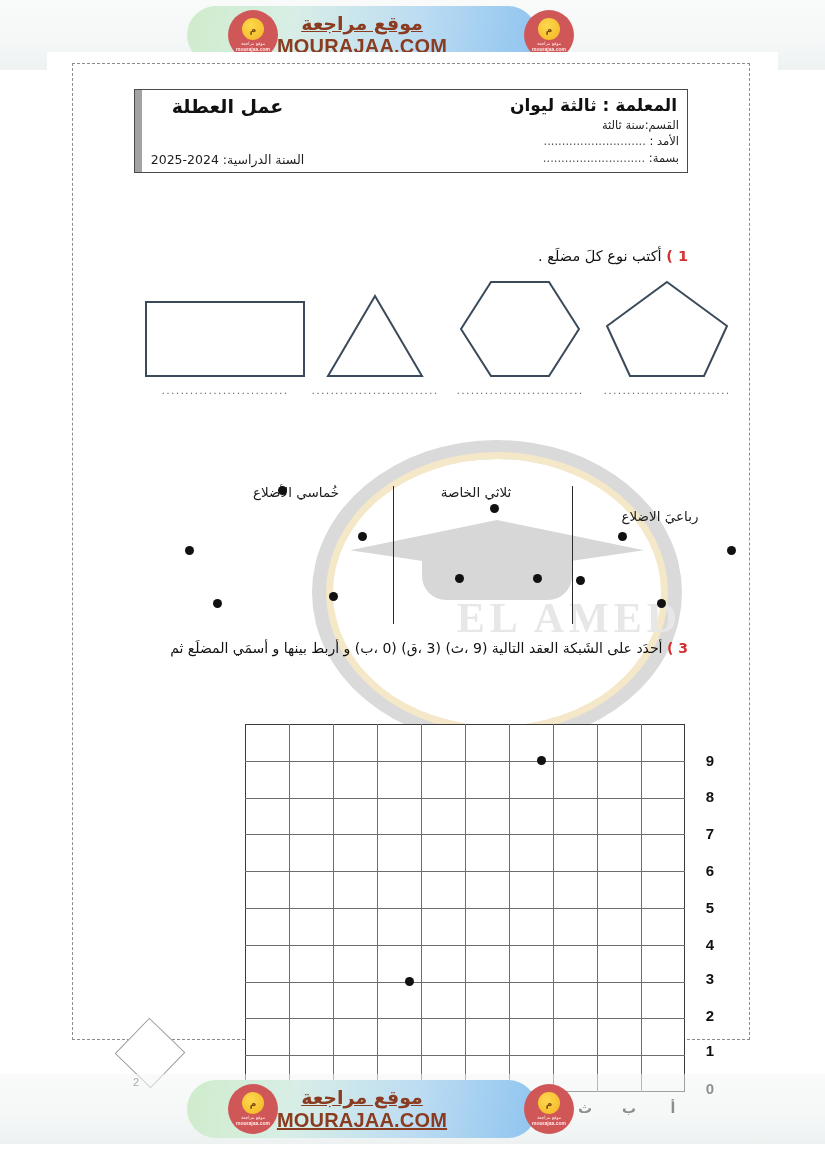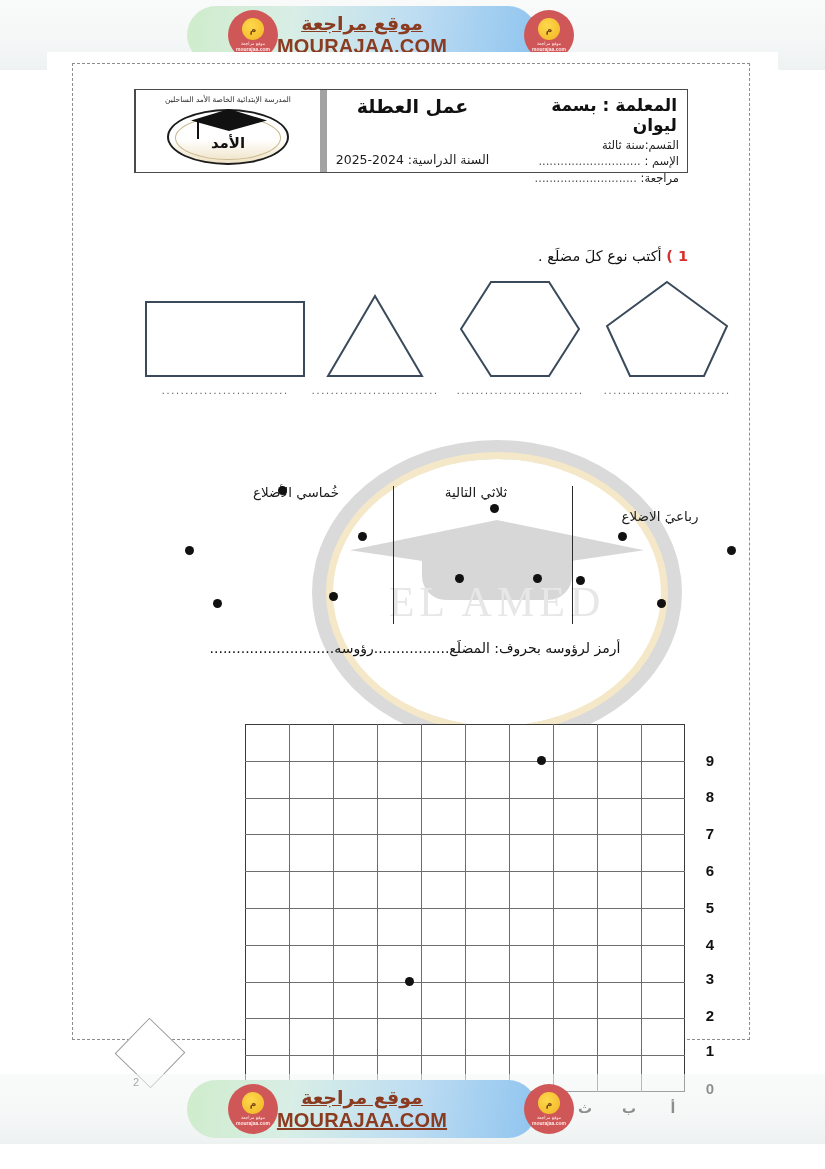--- a/index.html
+++ b/index.html
@@ -172,22 +172,22 @@
   }
   .wm-cap{
     position:absolute;left:38px;top:80px;width:294px;height:52px;background:#cfcfcf;
     clip-path:polygon(50% 0,100% 58%,50% 100%,0 58%);
   }
   .wm-cap-base{
     position:absolute;left:110px;top:112px;width:150px;height:48px;background:#cfcfcf;
     border-bottom-left-radius:24px;border-bottom-right-radius:24px;
   }
   .wm-text{
-    position:absolute;left:0;top:138px;width:370px;text-align:center;
-    font-size:42px;font-weight:normal;color:#e2e2e2;letter-spacing:5px;
+    position:absolute;left:0;top:154px;width:370px;text-align:right;
+    font-size:42px;font-weight:bold;color:#e2e2e2;letter-spacing:5px;
     font-family:"Liberation Serif",serif;
   }
   .wm-text2{
     position:absolute;left:0;top:196px;width:370px;text-align:center;
     font-size:20px;color:#e8e8e8;letter-spacing:6px;
     font-family:"Liberation Serif",serif;
   }
 </style>
 </head>
 <body>
@@ -223,47 +223,37 @@
     <div class="wm-ring"></div>
     <div class="wm-ring2"></div>
     <div class="wm-cap"></div>
     <div class="wm-cap-base"></div>
     <div class="wm-text">EL AMED</div>
   </div>
 
   <div class="hdr">
 
     <div class="hdr-cell teacher">
-      <div class="teacher-name">المعلمة : بسمة ليوان</div>
+      <div class="teacher-name">المعلمة : ثالثة ليوان</div>
       <div class="teacher-line">القسم:سنة ثالثة</div>
       <div class="teacher-line">
-        <span>الإسم :</span>
+        <span>الأمد :</span>
         <span class="dots-fill">............................</span>
       </div>
       <div class="teacher-line">
-        <span>مراجعة:</span>
+        <span>بسمة:</span>
         <span class="dots-fill">............................</span>
       </div>
     </div>
 
     <div class="hdr-cell mid">
       <div class="title-main">عمل العطلة</div>
       <div class="title-year">السنة الدراسية: 2024-2025</div>
     </div>
 
-    <div class="hdr-cell logo">
-      <div class="school-name">المدرسة الإبتدائية الخاصة الأمد الساحلين</div>
-      <div class="school-logo">
-        <div class="cap-oval">
-          <div class="cap-shape"></div>
-          <div class="cap-tassel"></div>
-          <div class="cap-word">الأمد</div>
-        </div>
-      </div>
-    </div>
 
   </div>
 
   <div class="ex q1">
     <span class="ex-num">1 )</span>
     <span>أكتب  نوع كلَ مضلَع .</span>
   </div>
 
   <div class="shapes-row">
 
@@ -294,21 +284,21 @@
       </svg>
       <div class="answer-dots" style="width:166px;">...........................</div>
     </div>
 
   </div>
 
 
   <div class="q2area">
 
     <div class="col-label" style="right:2px;margin-top:24px;">رباعيَ الاضلاع</div>
-    <div class="col-label" style="right:186px;">ثلاثي التالية</div>
+    <div class="col-label" style="right:186px;">ثلاثي الخاصة</div>
     <div class="col-label" style="right:366px;">خُماسي الأضلاع</div>
 
     <div class="vdiv" style="right:169px;"></div>
     <div class="vdiv" style="right:348px;"></div>
 
     <div class="pdot" style="right:6px;top:62px;"></div>
     <div class="pdot" style="right:115px;top:48px;"></div>
     <div class="pdot" style="right:76px;top:115px;"></div>
     <div class="pdot" style="right:157px;top:92px;"></div>
 
@@ -318,21 +308,24 @@
 
     <div class="pdot" style="right:375px;top:48px;"></div>
     <div class="pdot" style="right:455px;top:2px;"></div>
     <div class="pdot" style="right:548px;top:62px;"></div>
     <div class="pdot" style="right:404px;top:108px;"></div>
     <div class="pdot" style="right:520px;top:115px;"></div>
 
   </div>
 
   <div class="ex q3">
-    <div style="text-align:center;">أرمز لرؤوسه بحروف: المضلَع.................رؤوسه............................</div>
+    <div>
+      <span class="ex-num">3 )</span>
+      <span>أحدَد على الشَبكة العقد التالية (9 ،ث) (3 ،ق) (0 ،ب) و أربط بينها و أسمَي المضلَع ثم</span>
+    </div>
   </div>
 
   <div class="gridwrap">
     <div class="gridbox"></div>
 
     <div class="gline-v" style="left:44px;"></div>
     <div class="gline-v" style="left:88px;"></div>
     <div class="gline-v" style="left:132px;"></div>
     <div class="gline-v" style="left:176px;"></div>
     <div class="gline-v" style="left:220px;"></div>

